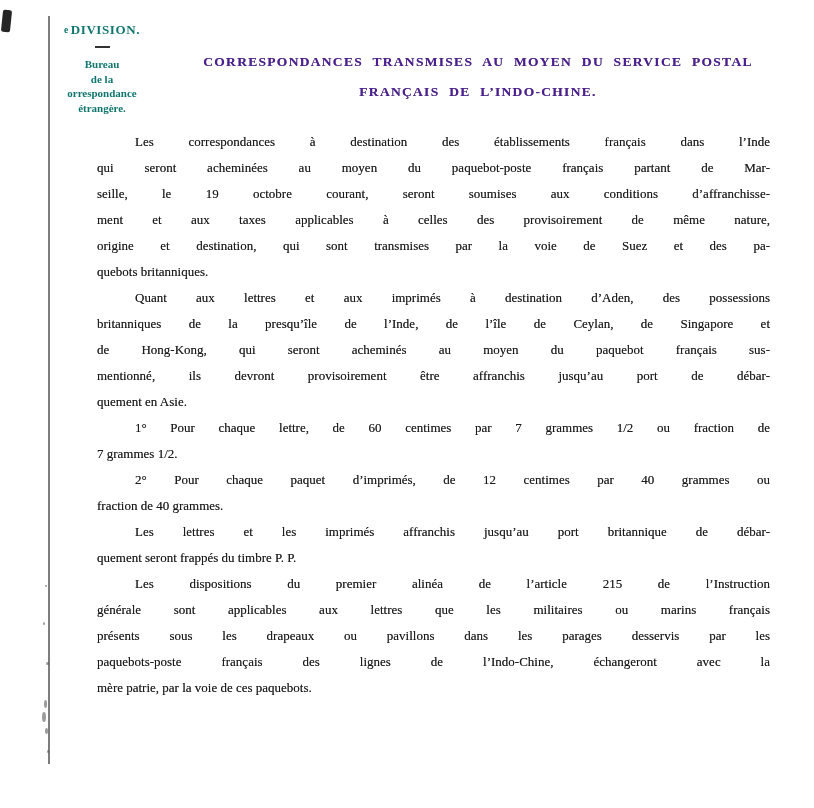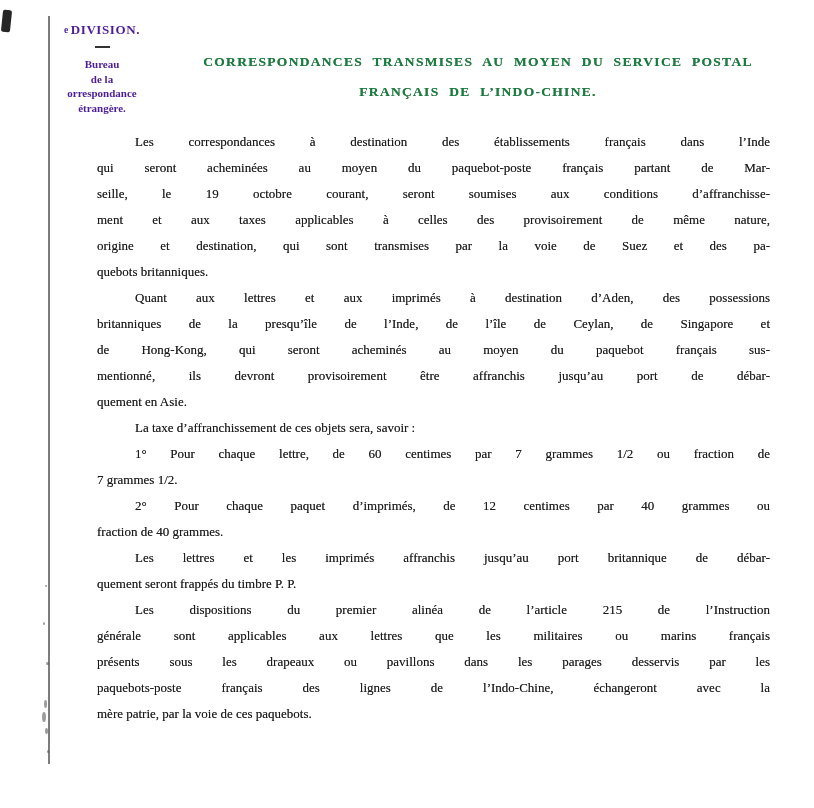--- a/index.html
+++ b/index.html
@@ -18,31 +18,31 @@
   }
   .margin-rule {
     position:absolute; left:48px; top:16px; width:2px; height:748px;
     background:#7d7d7d;
   }
   .speckle { position:absolute; background:#4a4a4a; border-radius:50%; opacity:.55; }
 
   
   .margin-note {
     position:absolute; left:50px; top:22px; width:104px;
-    text-align:center; font-weight:bold; color:#4c1d95;
+    text-align:center; font-weight:bold; color:#0f766e;
   }
   .division { font-size:13px; letter-spacing:0.6px; white-space:nowrap; }
   .division .sup { font-size:9.5px; vertical-align:1px; margin-right:2px; }
   .note-dash { width:15px; height:2px; background:#333; margin:8px auto 9px auto; }
   .bureau-line { font-size:11px; line-height:14.5px; white-space:nowrap; }
 
   
   .doc-title {
     position:absolute; left:158px; top:54px; width:640px;
-    text-align:center; font-weight:bold; color:#15803d;
+    text-align:center; font-weight:bold; color:#4c1d95;
     font-size:13.5px; letter-spacing:1.3px; word-spacing:5px;
     text-shadow:0 0 0.4px rgba(30,30,30,.55);
   }
   .doc-title .t2 { margin-top:14px; }
 
   
   .doc-body {
     position:absolute; left:97px; top:129px; width:673px;
     font-size:13px; line-height:26px;
     text-shadow:0 0 0.5px rgba(25,25,25,.6);
@@ -92,21 +92,20 @@
       <div class="line">qui seront acheminées au moyen du paquebot-poste français partant de Mar-</div>
       <div class="line">seille, le 19 octobre courant, seront soumises aux conditions d’affranchisse-</div>
       <div class="line">ment et aux taxes applicables à celles des provisoirement de même nature,</div>
       <div class="line">origine et destination, qui sont transmises par la voie de Suez et des pa-</div>
       <div class="line last">quebots britanniques.</div>
       <div class="line first">Quant aux lettres et aux imprimés à destination d’Aden, des possessions</div>
       <div class="line">britanniques de la presqu’île de l’Inde, de l’île de Ceylan, de Singapore et</div>
       <div class="line">de Hong-Kong, qui seront acheminés au moyen du paquebot français sus-</div>
       <div class="line">mentionné, ils devront provisoirement être affranchis jusqu’au port de débar-</div>
       <div class="line last">quement en Asie.</div>
-      <div class="line first last">La taxe d’affranchissement de ces objets sera, savoir :</div>
       <div class="line first">1° Pour chaque lettre, de 60 centimes par 7 grammes 1/2 ou fraction de</div>
       <div class="line last">7 grammes 1/2.</div>
       <div class="line first">2° Pour chaque paquet d’imprimés, de 12 centimes par 40 grammes ou</div>
       <div class="line last">fraction de 40 grammes.</div>
       <div class="line first">Les lettres et les imprimés affranchis jusqu’au port britannique de débar-</div>
       <div class="line last">quement seront frappés du timbre P. P.</div>
       <div class="line first">Les dispositions du premier alinéa de l’article 215 de l’Instruction</div>
       <div class="line">générale sont applicables aux lettres que les militaires ou marins français</div>
       <div class="line">présents sous les drapeaux ou pavillons dans les parages desservis par les</div>
       <div class="line">paquebots-poste français des lignes de l’Indo-Chine, échangeront avec la</div>

